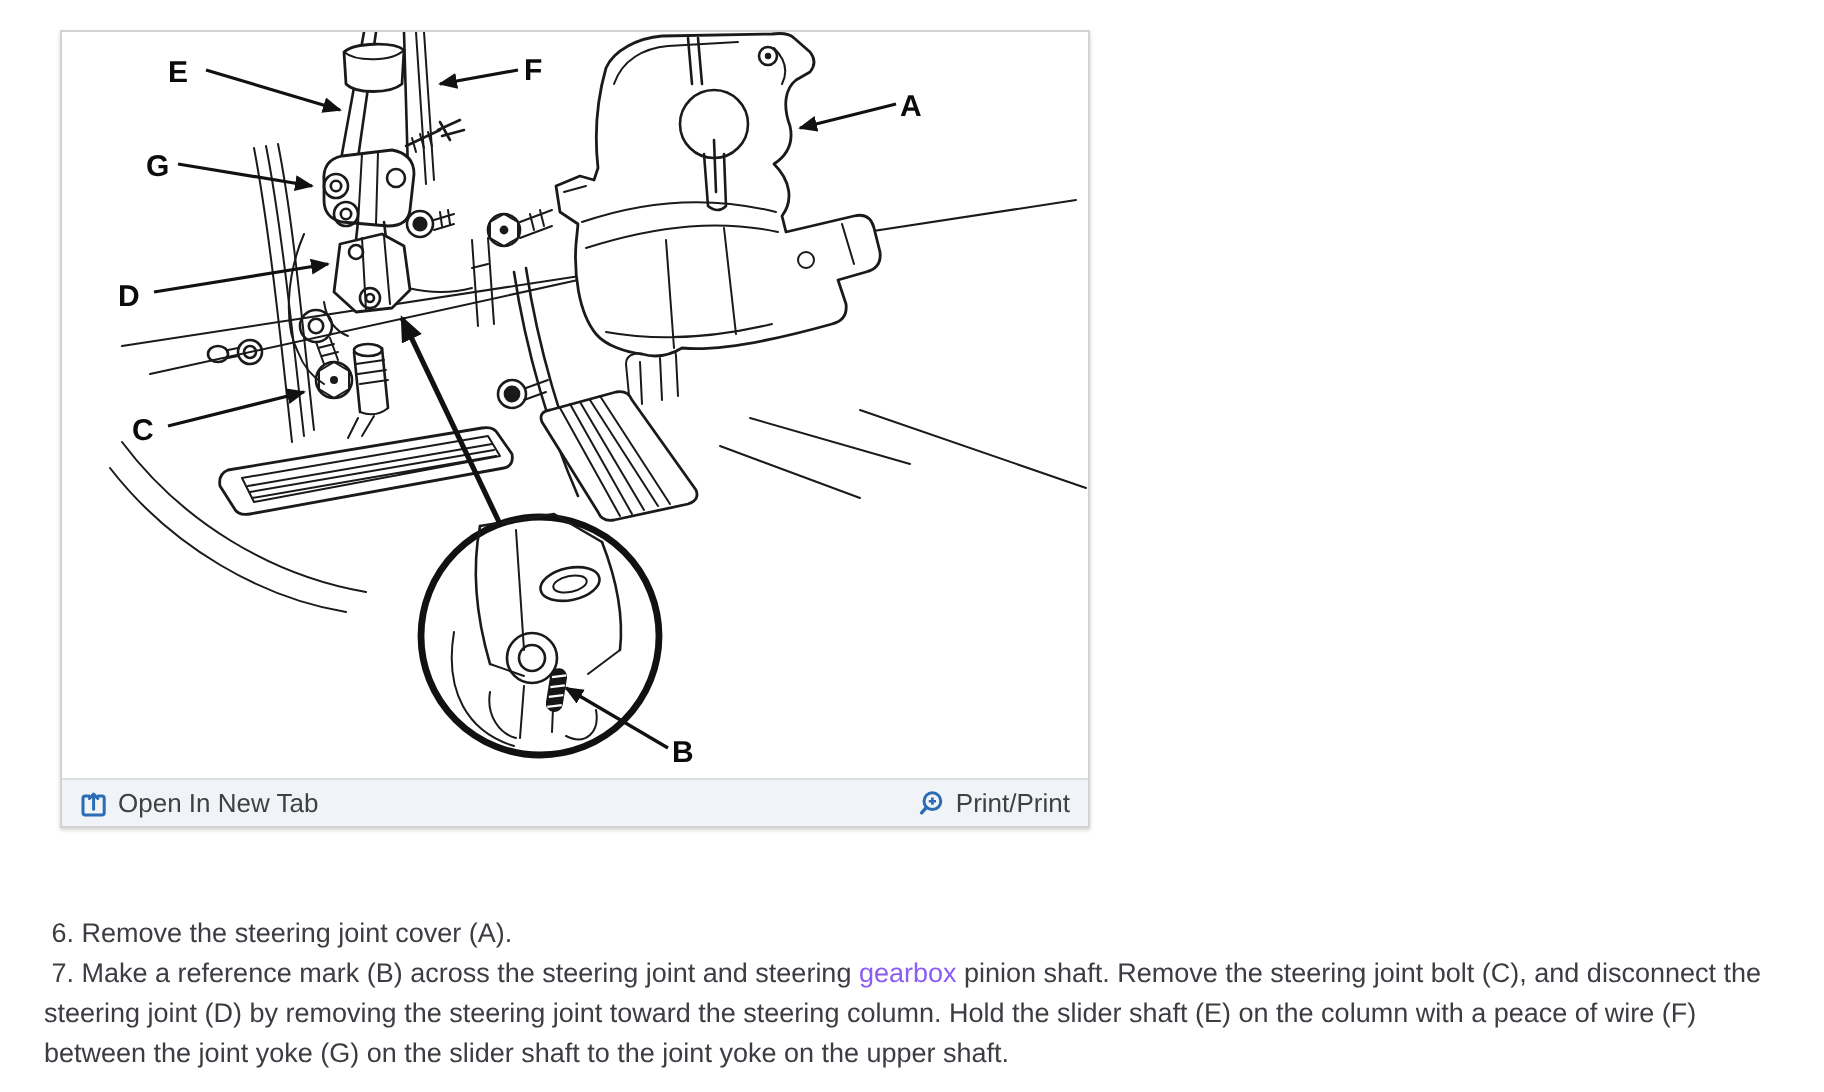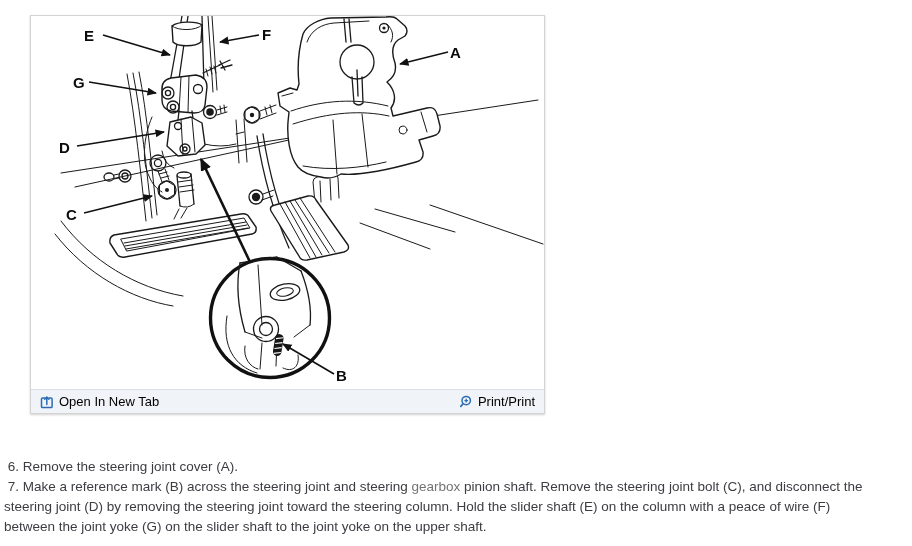--- a/index.html
+++ b/index.html
@@ -5,27 +5,27 @@
   html,body{margin:0;padding:0;background:#ffffff;}
   .page{position:relative;width:912px;height:546px;background:#fff;overflow:hidden;
         font-family:"Liberation Sans", sans-serif;}
   .figure-panel{position:absolute;left:30px;top:15px;width:515px;height:399px;
         background:#fff;border:1px solid #d3d3d3;box-sizing:border-box;
         box-shadow:0 1px 2px rgba(0,0,0,0.18);}
   .fig-svg{display:block;width:513px;height:373px;}
   .fig-footer{height:24px;background:#f0f3f7;border-top:1px solid #d9dee3;
         display:flex;justify-content:space-between;align-items:center;
         padding:0 9px;box-sizing:border-box;}
-  .flink{display:flex;align-items:center;gap:5px;color:#000000;font-size:13px;
+  .flink{display:flex;align-items:center;gap:5px;color:#404040;font-size:13px;
         text-decoration:none;cursor:pointer;line-height:1;}
   .flink svg{display:block;}
-  .steps{position:absolute;left:4px;top:457px;width:870px;font-size:13.5px;
+  .steps{position:absolute;left:22px;top:457px;width:870px;font-size:13.5px;
         line-height:20px;color:#3c3c42;}
   .steps p{margin:0;white-space:pre-wrap;}
-  .inline-link{color:#737373;text-decoration:none;cursor:pointer;}
+  .inline-link{color:#8b5cf6;text-decoration:none;cursor:pointer;}
   
   .ln{fill:none;stroke:#1a1a1a;stroke-width:1.3;stroke-linecap:round;stroke-linejoin:round;}
   .th{stroke-width:1;}
   .wf{fill:#ffffff;stroke:#1a1a1a;stroke-width:1.4;stroke-linejoin:round;}
   .ldr{stroke:#111;stroke-width:1.6;fill:none;}
   .lbl{font:700 15px "Liberation Sans", sans-serif;fill:#0b0b0b;}
 </style>
 </head>
 <body>
 

